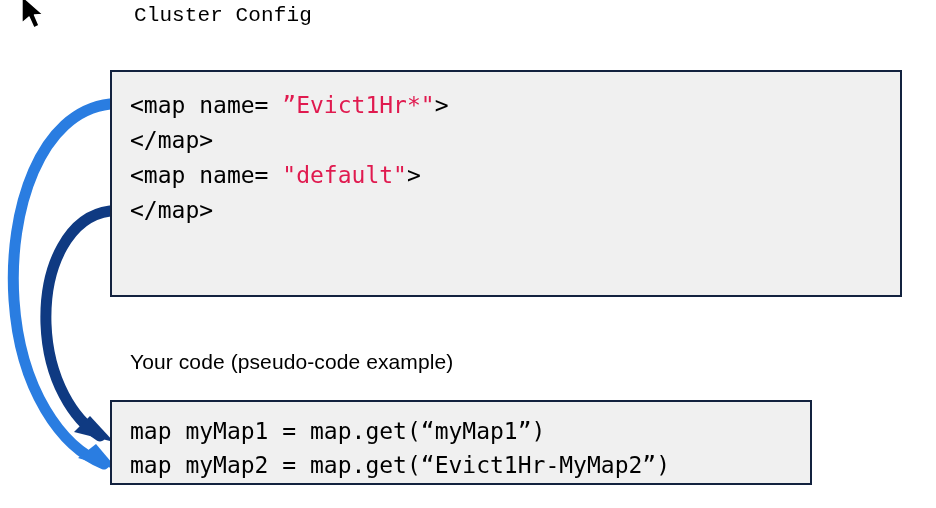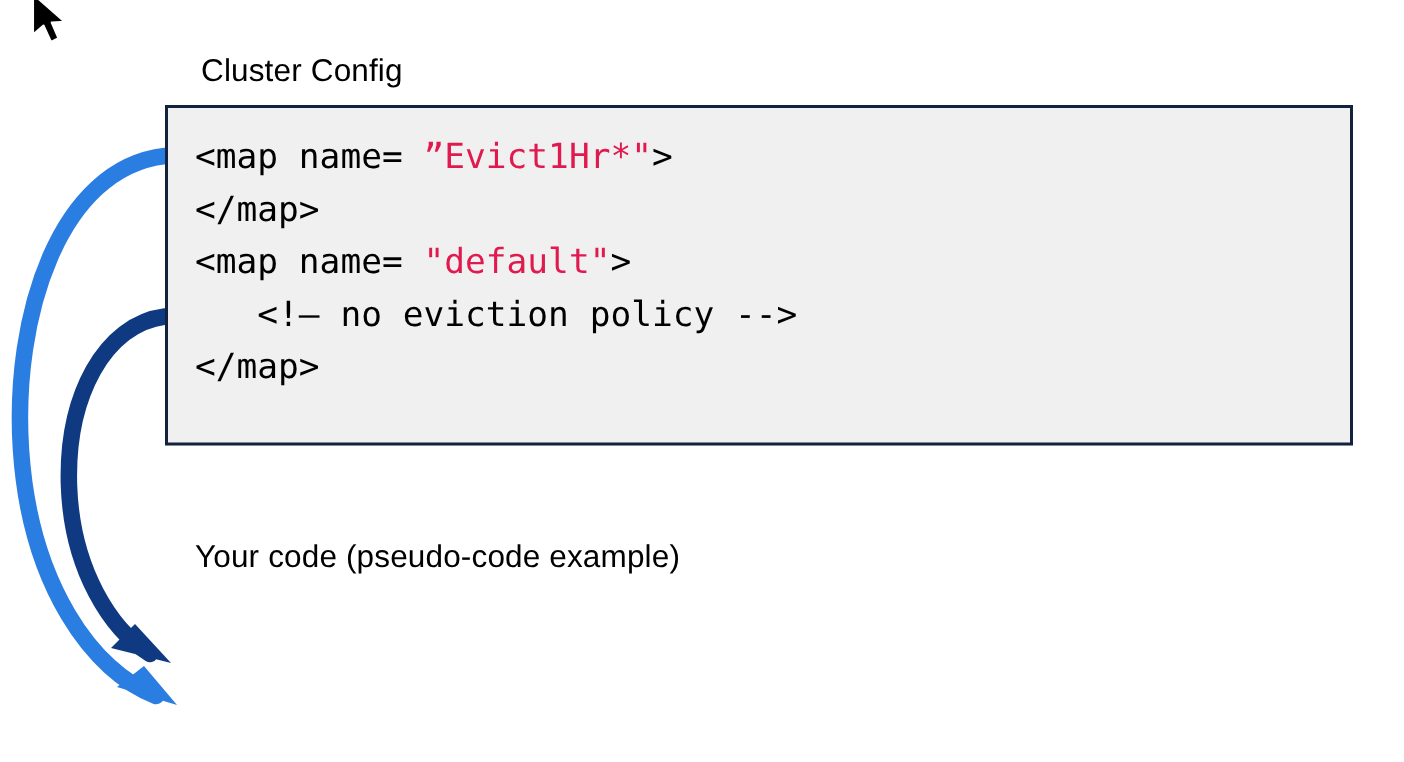--- a/index.html
+++ b/index.html
@@ -35,22 +35,22 @@
   
   .section-label {
     position: absolute;
     font-family: "Liberation Sans", sans-serif;
     font-size: 21px;
     font-weight: 400;
     color: #000000;
     letter-spacing: 0.1px;
     white-space: nowrap;
   }
-  #label-cluster-config { left: 134px; top: 36px; }
-  #label-your-code      { left: 130px; top: 360px; }
+  #label-cluster-config { left: 134px; top: 4px; font-family: Liberation Mono, monospace; }
+  #label-your-code      { left: 130px; top: 350px; }
 
   
   .code-box {
     position: absolute;
     background: #f0f0f0;
     border: 2px solid #13223f;
     box-sizing: border-box;
     font-family: "DejaVu Sans Mono", "Liberation Mono", monospace;
     color: #141d33;
   }
@@ -117,22 +117,25 @@
   </svg>
 
   <div class="section-label" id="label-cluster-config">Cluster Config</div>
 
   <div class="section-label" id="label-your-code">Your code (pseudo-code example)</div>
 
   <div class="code-box" id="code-box-cluster">
       <div class="code-line"><span class="tok-plain">&lt;map name= </span><span class="tok-str">”Evict1Hr*"</span><span class="tok-plain">&gt;</span></div>
       <div class="code-line"><span class="tok-plain">&lt;/map&gt;</span></div>
       <div class="code-line"><span class="tok-plain">&lt;map name= </span><span class="tok-str">"default"</span><span class="tok-plain">&gt;</span></div>
-      <div class="code-line"><span class="tok-plain">   &lt;!– no eviction policy --&gt;</span></div>
       <div class="code-line"><span class="tok-plain">&lt;/map&gt;</span></div>
     </div>
 
+  <div class="code-box" id="code-box-usercode">
+      <div class="code-line"><span class="tok-plain">map myMap1 = map.get(“myMap1”)</span></div>
+      <div class="code-line"><span class="tok-plain">map myMap2 = map.get(“Evict1Hr-MyMap2”)</span></div>
+    </div>
 
   <svg id="mouse-cursor" viewBox="0 0 30 40" width="30" height="40">
     <polygon points="2,0 2,27 9,21 14,32 19,29.5 14.5,19 23,18.5" fill="#000000" stroke="#ffffff" stroke-width="1.4" stroke-linejoin="round"></polygon>
   </svg>
 
 </div>
 
 </body></html>

